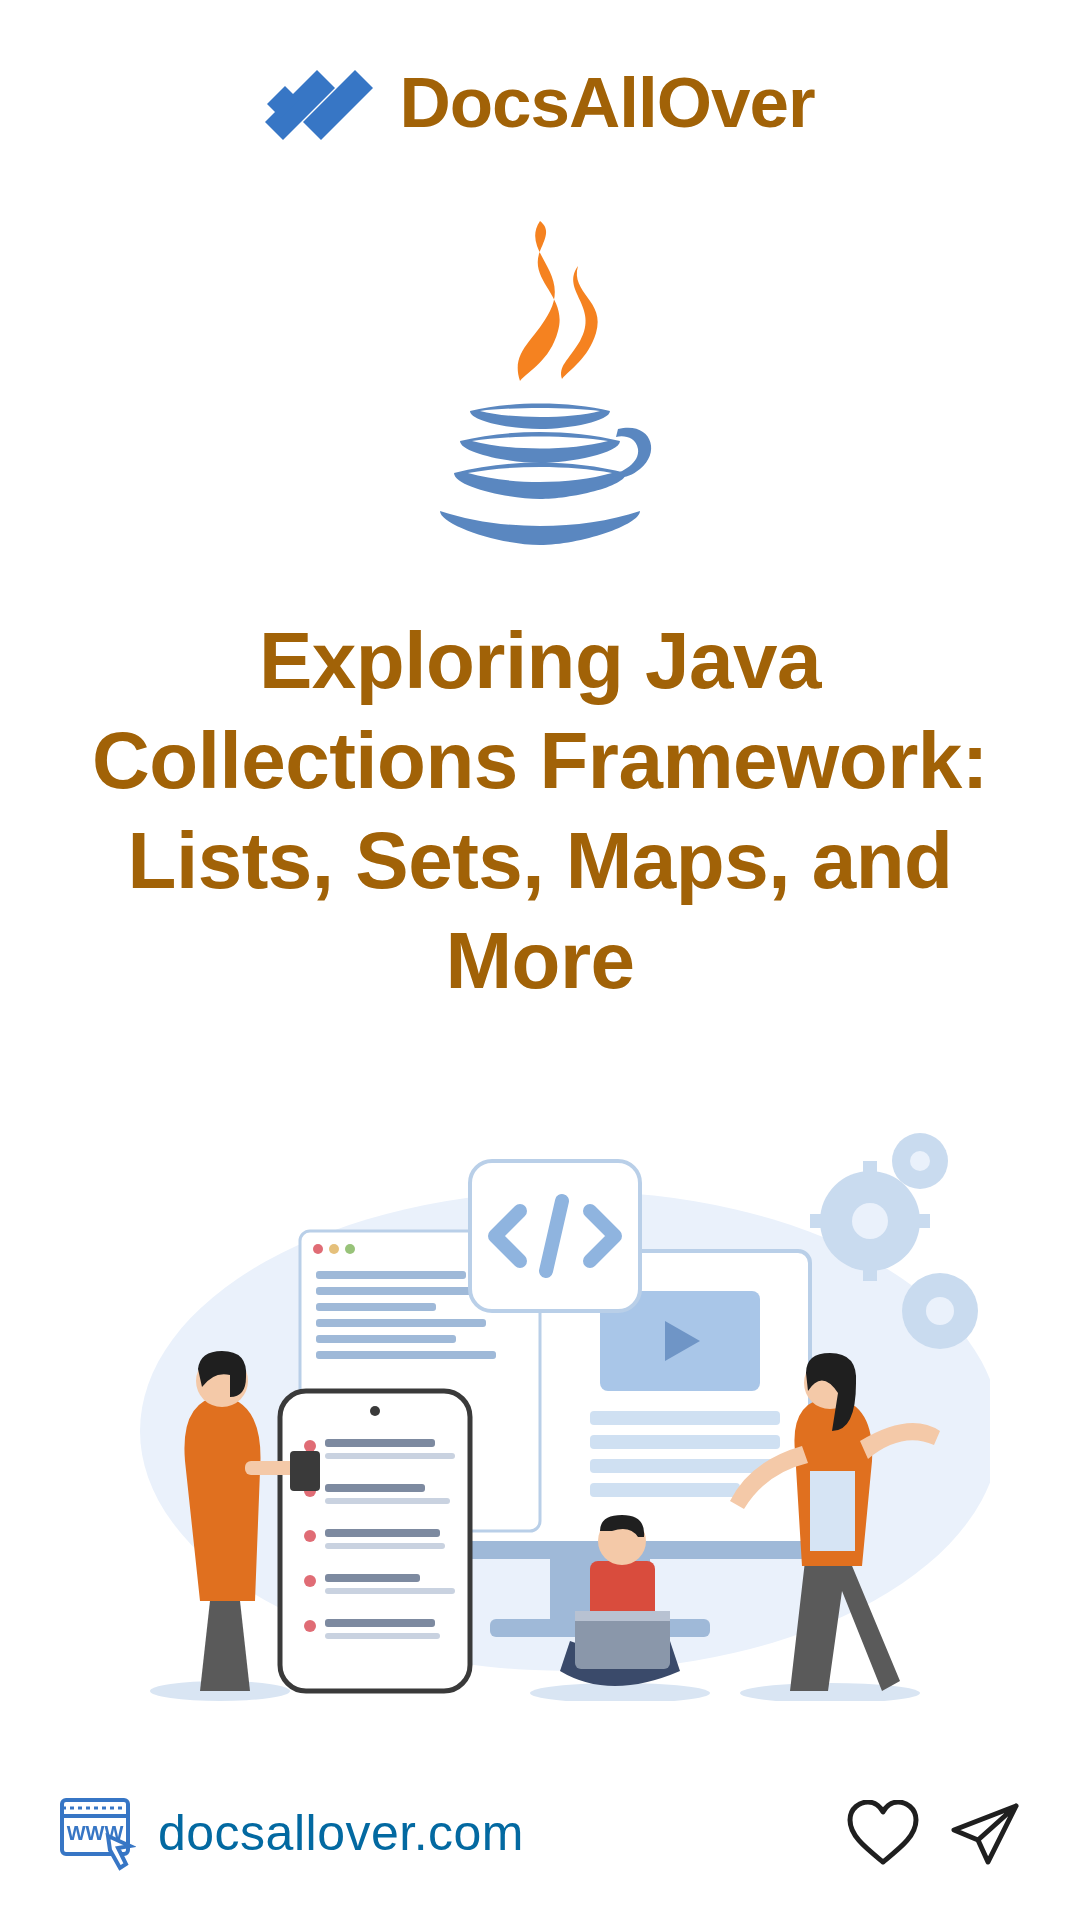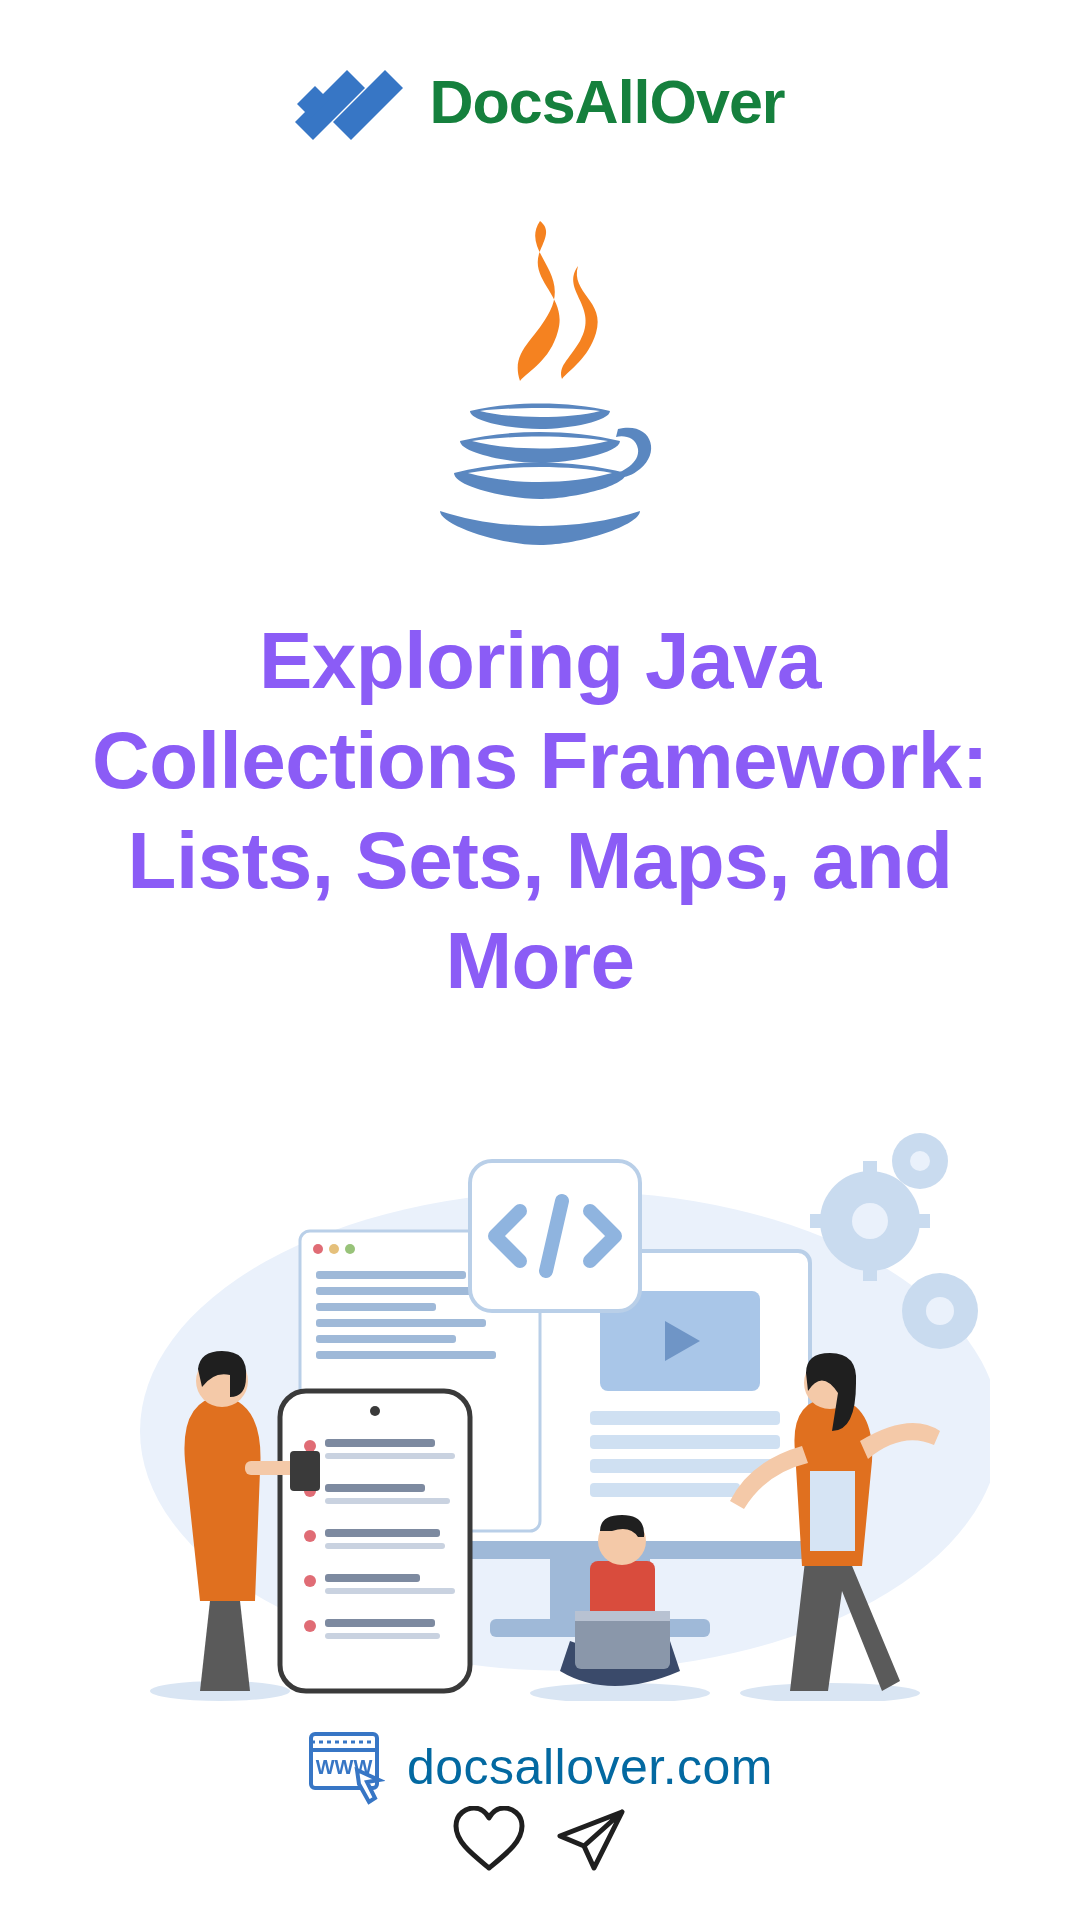--- a/index.html
+++ b/index.html
@@ -18,39 +18,39 @@
     
     .header {
       display: flex;
       align-items: center;
       justify-content: center;
       gap: 24px;
       margin-top: 58px;
     }
     .logo-mark svg { display: block; }
     .brand {
-      font-size: 61px;
+      font-size: 71px;
       font-weight: 800;
-      color: #15803d;
+      color: #a16207;
       letter-spacing: -1px;
     }
 
     
     .java-logo {
       margin-top: 65px;
       display: flex;
       justify-content: center;
     }
 
     
     .title {
       margin-top: 60px;
       font-size: 80px;
       font-weight: 800;
-      color: #8b5cf6;
+      color: #a16207;
       text-align: center;
       line-height: 1.25;
       padding: 0 40px;
       letter-spacing: -0.5px;
     }
 
     
     .hero {
       margin-top: 90px;
       width: 900px;
@@ -61,21 +61,20 @@
     
     .footer {
       position: absolute;
       bottom: 48px;
       left: 0;
       right: 0;
       padding: 0 58px;
       display: flex;
       align-items: center;
       justify-content: space-between;
-      flex-direction: column;
     }
     .footer-left {
       display: flex;
       align-items: center;
       gap: 22px;
     }
     .website-icon svg { display: block; }
     .url {
       font-size: 50px;
       font-weight: 400;

